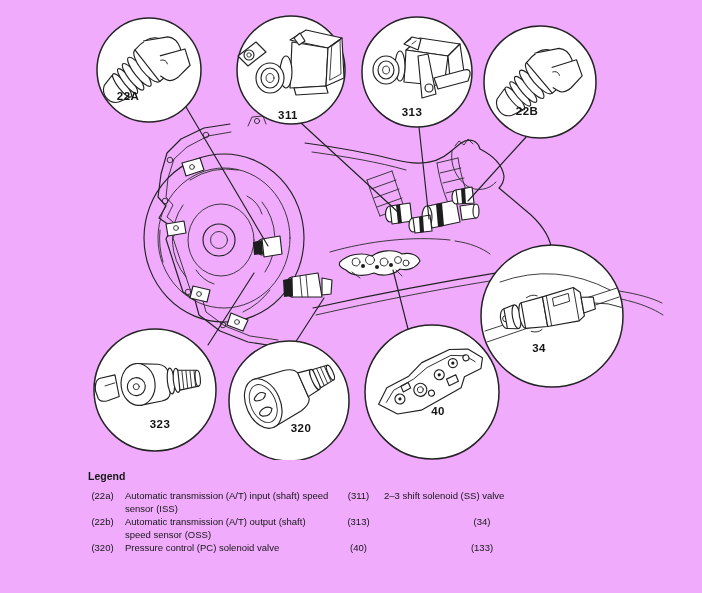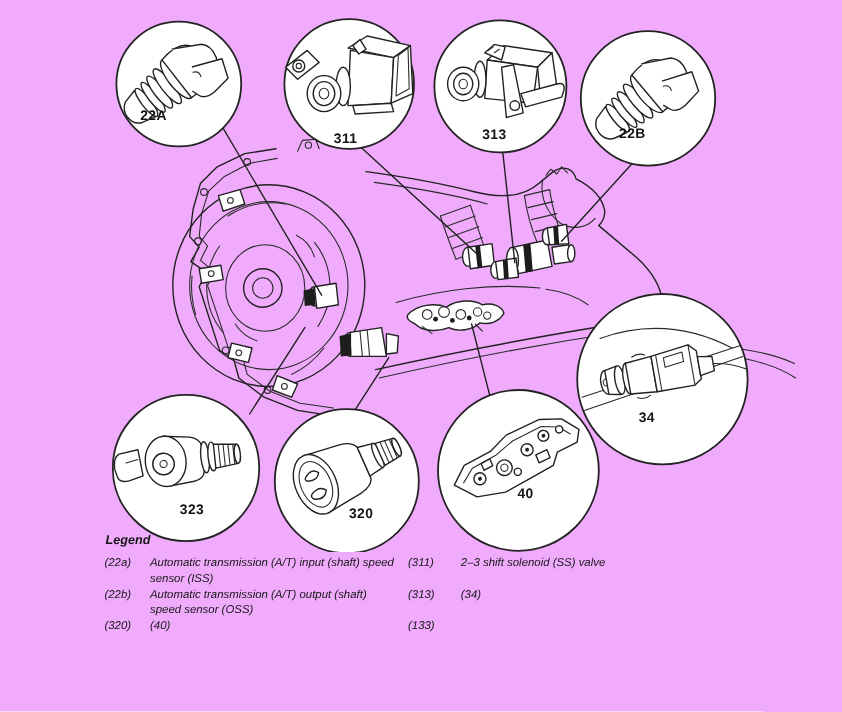--- a/index.html
+++ b/index.html
@@ -6,26 +6,26 @@
   .page{position:relative;width:702px;height:593px;background:#f0abfc;overflow:hidden;
         font-family:"Liberation Sans",sans-serif;color:#161616;}
   .figure-svg{position:absolute;left:0;top:0;}
   svg .ln{fill:none;stroke:#212121;stroke-width:1.15;stroke-linecap:round;stroke-linejoin:round;}
   svg .lnthin{fill:none;stroke:#2a2a2a;stroke-width:0.9;stroke-linecap:round;stroke-linejoin:round;}
   svg .wh{fill:#ffffff;stroke:#212121;stroke-width:1.15;stroke-linejoin:round;}
   svg .blk{fill:#1d1d1d;stroke:none;}
   svg .circle{fill:#ffffff;stroke:#242424;stroke-width:1.5;}
   svg text.callout{font-family:"Liberation Sans",sans-serif;font-size:11.5px;font-weight:700;
         letter-spacing:.4px;fill:#141414;}
-  .legend{position:absolute;left:0;top:444px;width:599px;font-style:italic;}
+  .legend{position:absolute;left:0;top:470px;width:599px;}
   .legend-title{margin:0 0 7px 88px;font-size:10.5px;font-weight:700;}
   .legend-grid{display:grid;grid-template-columns:31px 208px 37px 196px;column-gap:7px;
         margin-left:87px;font-size:9.5px;line-height:13px;}
   .legend-grid .cell{min-height:26px;}
-  .legend-grid .ref{text-align:left;white-space:nowrap;}
+  .legend-grid .ref{text-align:center;white-space:nowrap;}
 </style>
 </head>
 <body>
 
 <div class="page">
 
   <svg class="figure-svg" width="702" height="460" viewBox="0 0 702 460">
 
     <defs>
 
@@ -302,19 +302,20 @@
       <div class="cell txt">Automatic transmission (A/T) input (shaft) speed sensor (ISS)</div>
       <div class="cell ref">(311)</div>
       <div class="cell txt">2–3 shift solenoid (SS) valve</div>
 
       <div class="cell ref">(22b)</div>
       <div class="cell txt">Automatic transmission (A/T) output (shaft) speed sensor (OSS)</div>
       <div class="cell ref">(313)</div>
 
       <div class="cell ref">(34)</div>
       <div class="cell ref">(320)</div>
+      <div class="cell txt">Pressure control (PC) solenoid valve</div>
 
       <div class="cell ref">(40)</div>
       <div class="cell ref">(133)</div>
 
     </div>
   </div>
 </div>
 
 </body></html>

